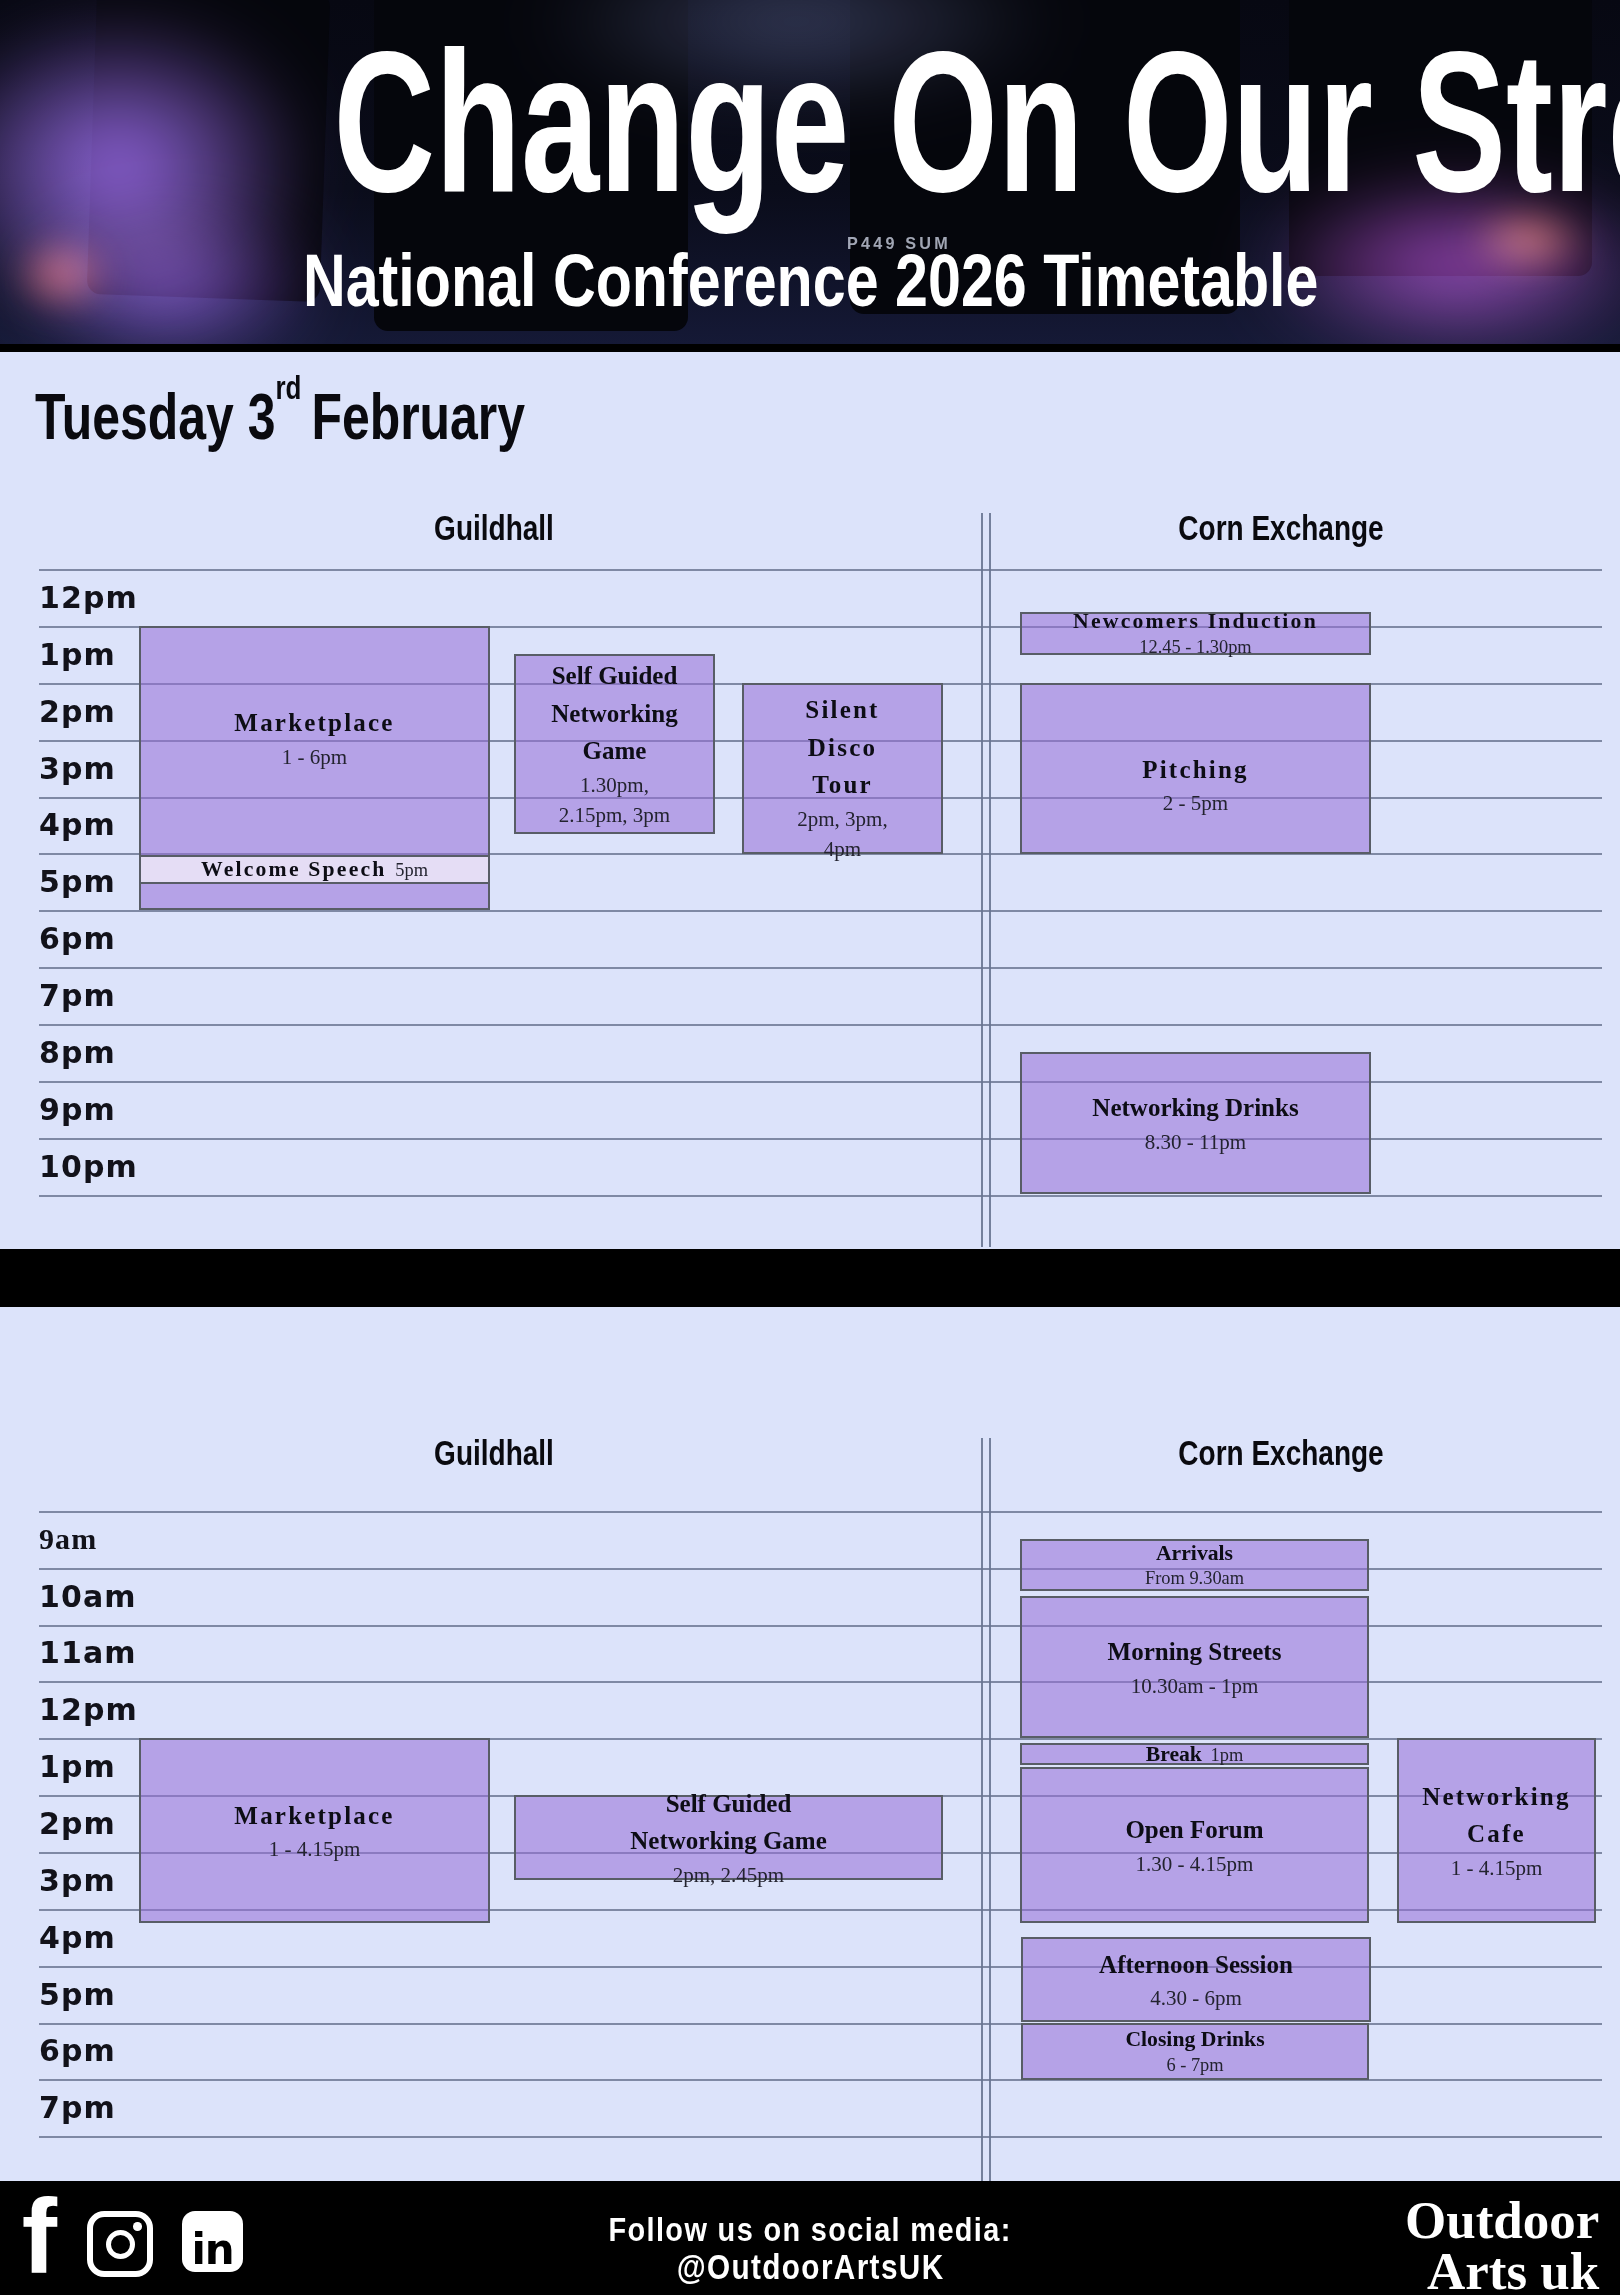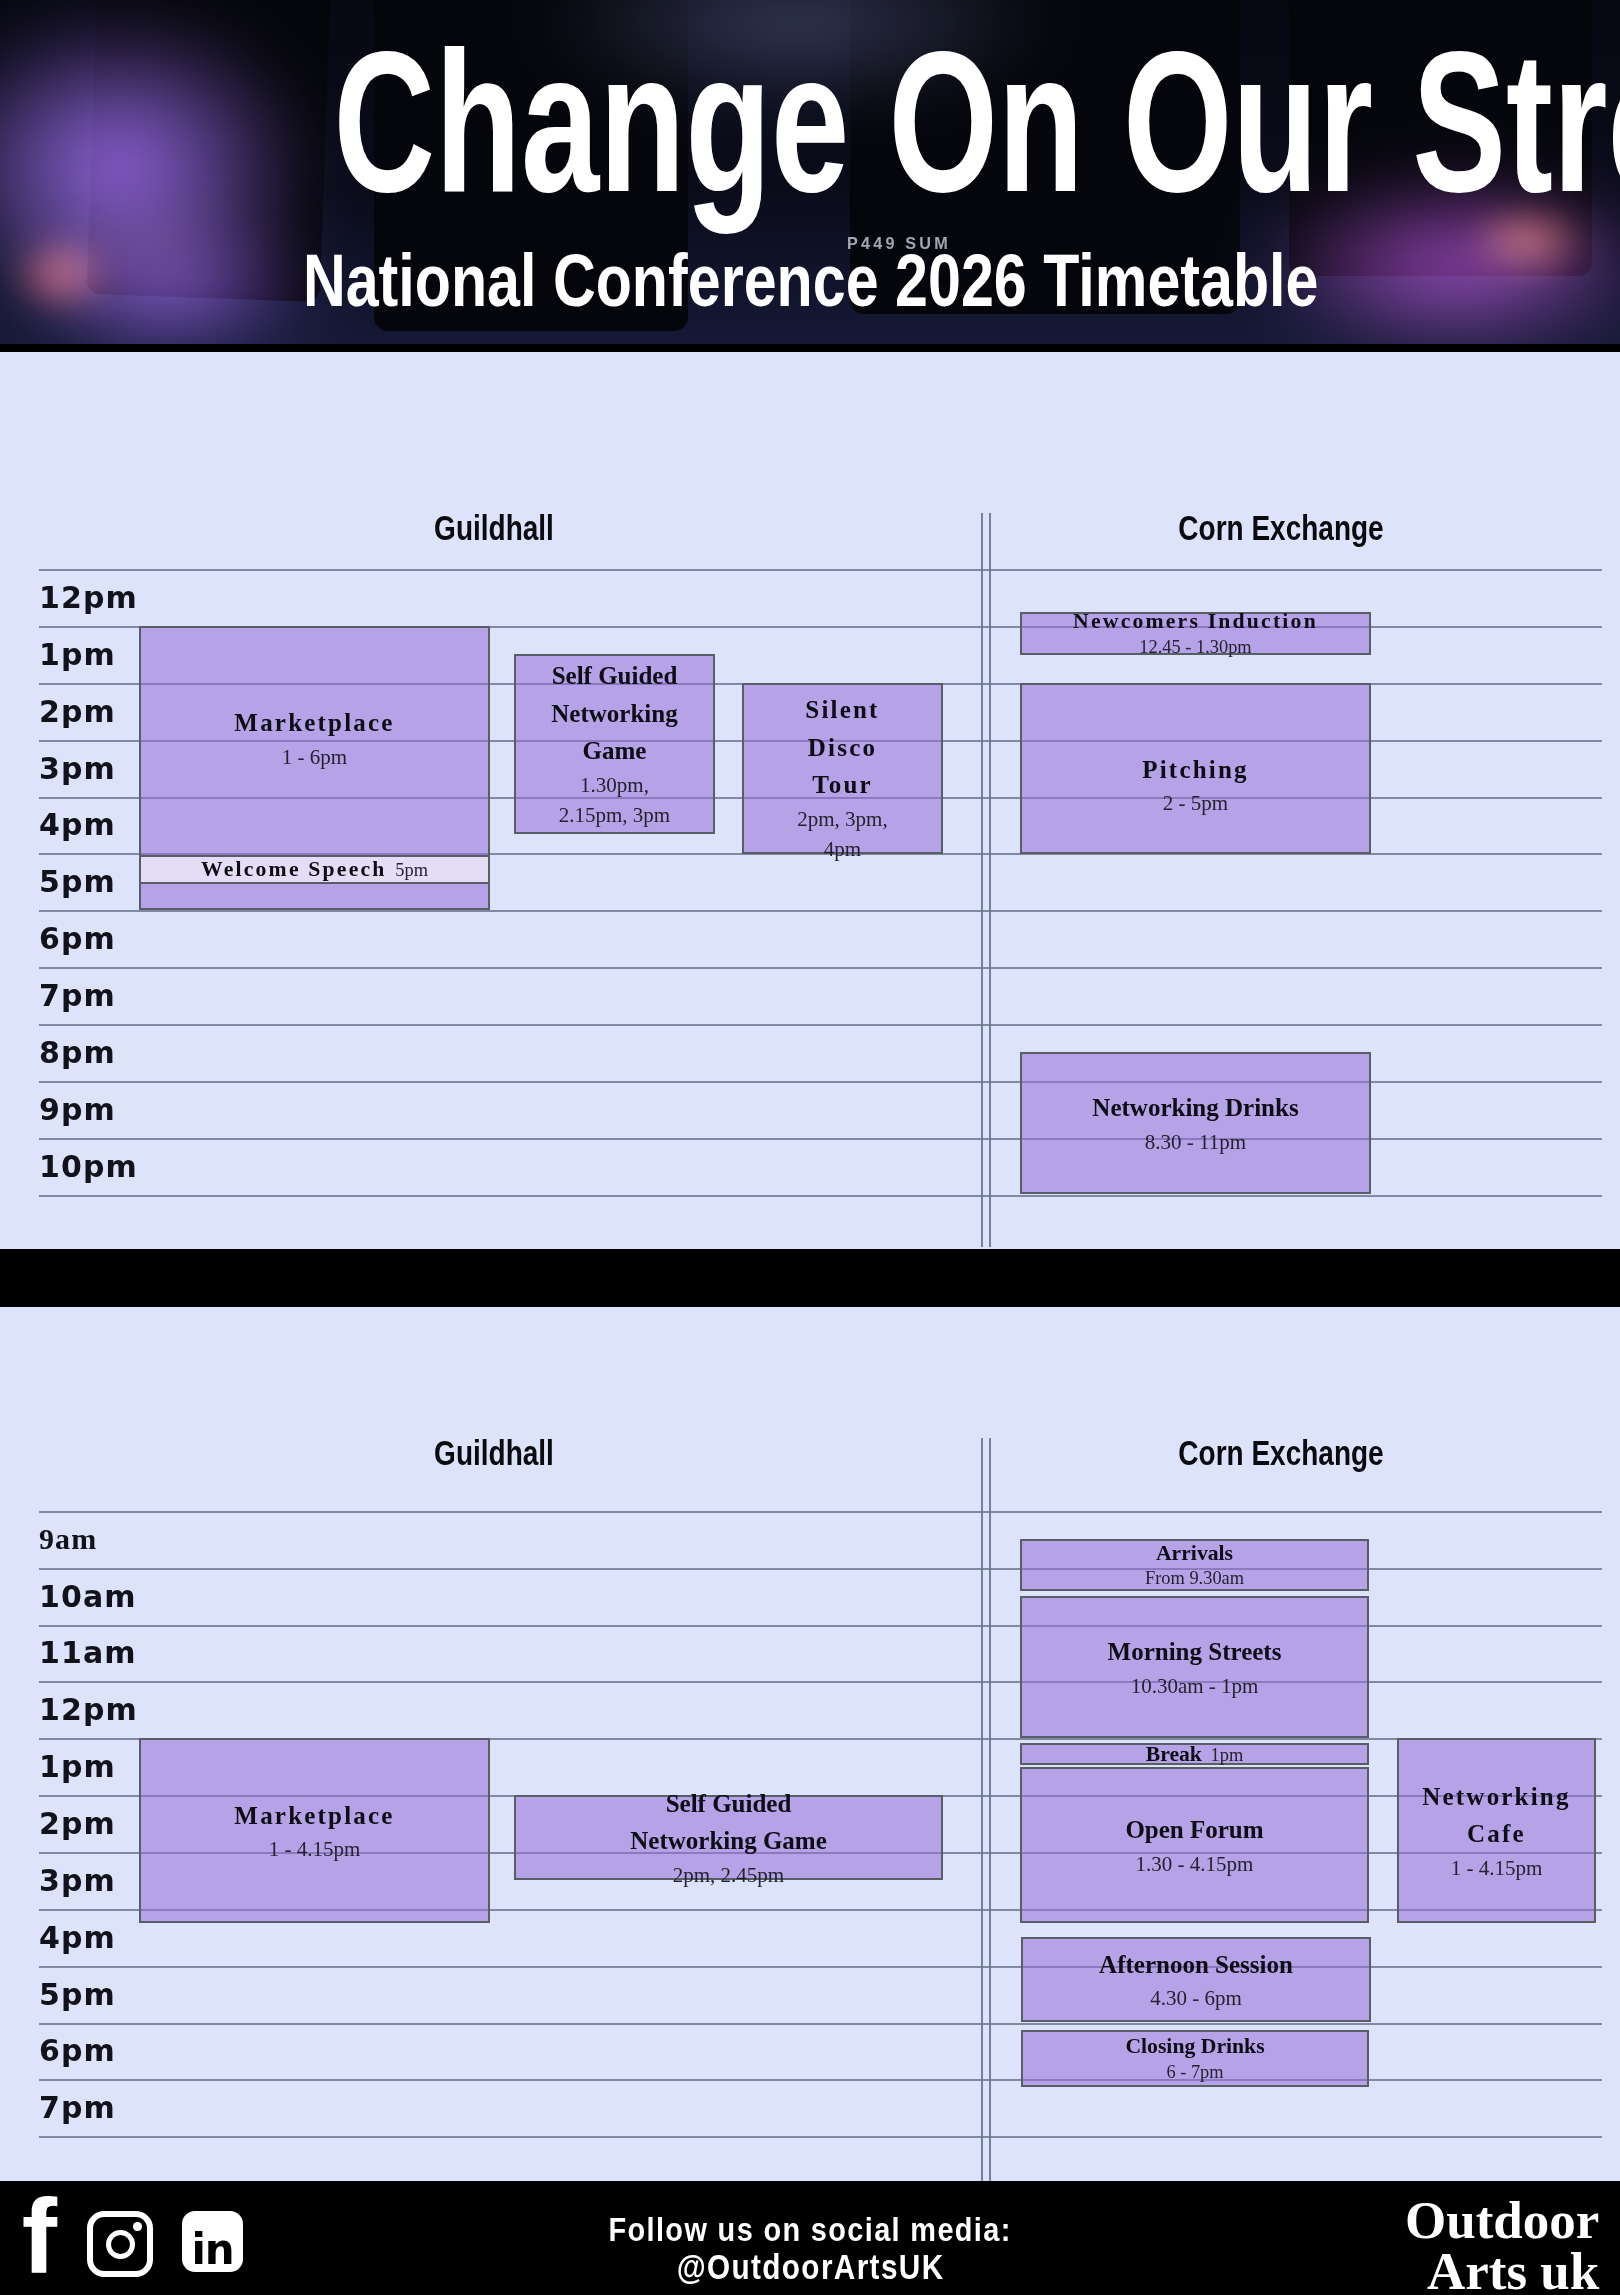--- a/index.html
+++ b/index.html
@@ -90,20 +90,23 @@
     <div class="glow" style="left:531px;top:-65px;width:531px;height:173px;background:radial-gradient(closest-side,rgba(100,110,160,.5),rgba(100,110,160,0));"></div>
     <div class="glow" style="left:10.8px;top:233px;width:103px;height:81px;filter:blur(16.2px);background:radial-gradient(closest-side,rgba(235,95,60,.85),rgba(235,95,60,0));"></div>
     <div class="glow" style="right:32.5px;top:206px;width:125px;height:70px;filter:blur(16.2px);background:radial-gradient(closest-side,rgba(240,130,60,.8),rgba(240,130,60,0));"></div>
     <div class="plate" style="left:847px;top:234px;">P449 SUM</div>
   </div>
   <div class="hr-black"></div>
 
   <div class="big-title"><span>Change On Our Streets</span></div>
   <div class="subtitle"><span>National Conference 2026 Timetable</span></div>
 
+  <div class="day-heading" style="top:382px;">
+    <span><span>Tuesday 3</span><sup>rd</sup><span class="suffix">February</span></span>
+  </div>
 
 
   <div style="position:absolute;left:0;top:1249px;width:1621px;height:58px;background:var(--band);z-index:5;"></div>
 
   <div id="grid-layer">
       <div class="venue" style="left: 494px; top: 508px;">Guildhall</div>
       <div class="venue" style="left: 1281px; top: 508px;">Corn Exchange</div>
       <div class="grid-line" style="left: 39px; width: 1563px; top: 569px;"></div>
       <div class="grid-line" style="left: 39px; width: 1563px; top: 626px;"></div>
       <div class="grid-line" style="left: 39px; width: 1563px; top: 683px;"></div>
@@ -221,21 +224,21 @@
       </div>
       <div class="block ls" style="left: 1397px; top: 1738px; width: 199px; height: 185px;">
         <div class="bt">Networking</div>
         <div class="bt">Cafe</div>
         <div class="tt">1 - 4.15pm</div>
       </div>
       <div class="block" style="left: 1021px; top: 1937px; width: 350px; height: 85px;">
         <div class="bt">Afternoon Session</div>
         <div class="tt">4.30 - 6pm</div>
       </div>
-      <div class="block sm" style="left: 1021px; top: 2023px; width: 348px; height: 57px; margin-top: 7px;">
+      <div class="block sm" style="left: 1021px; top: 2023px; width: 348px; height: 57px;">
         <div class="bt">Closing Drinks</div>
         <div class="tt">6 - 7pm</div>
       </div>
     </div>
 
   <div class="footer">
     <div class="fb-icon">f</div>
     <div class="ig-icon">
       <div class="ig-lens"></div>
       <div class="ig-dot"></div>

